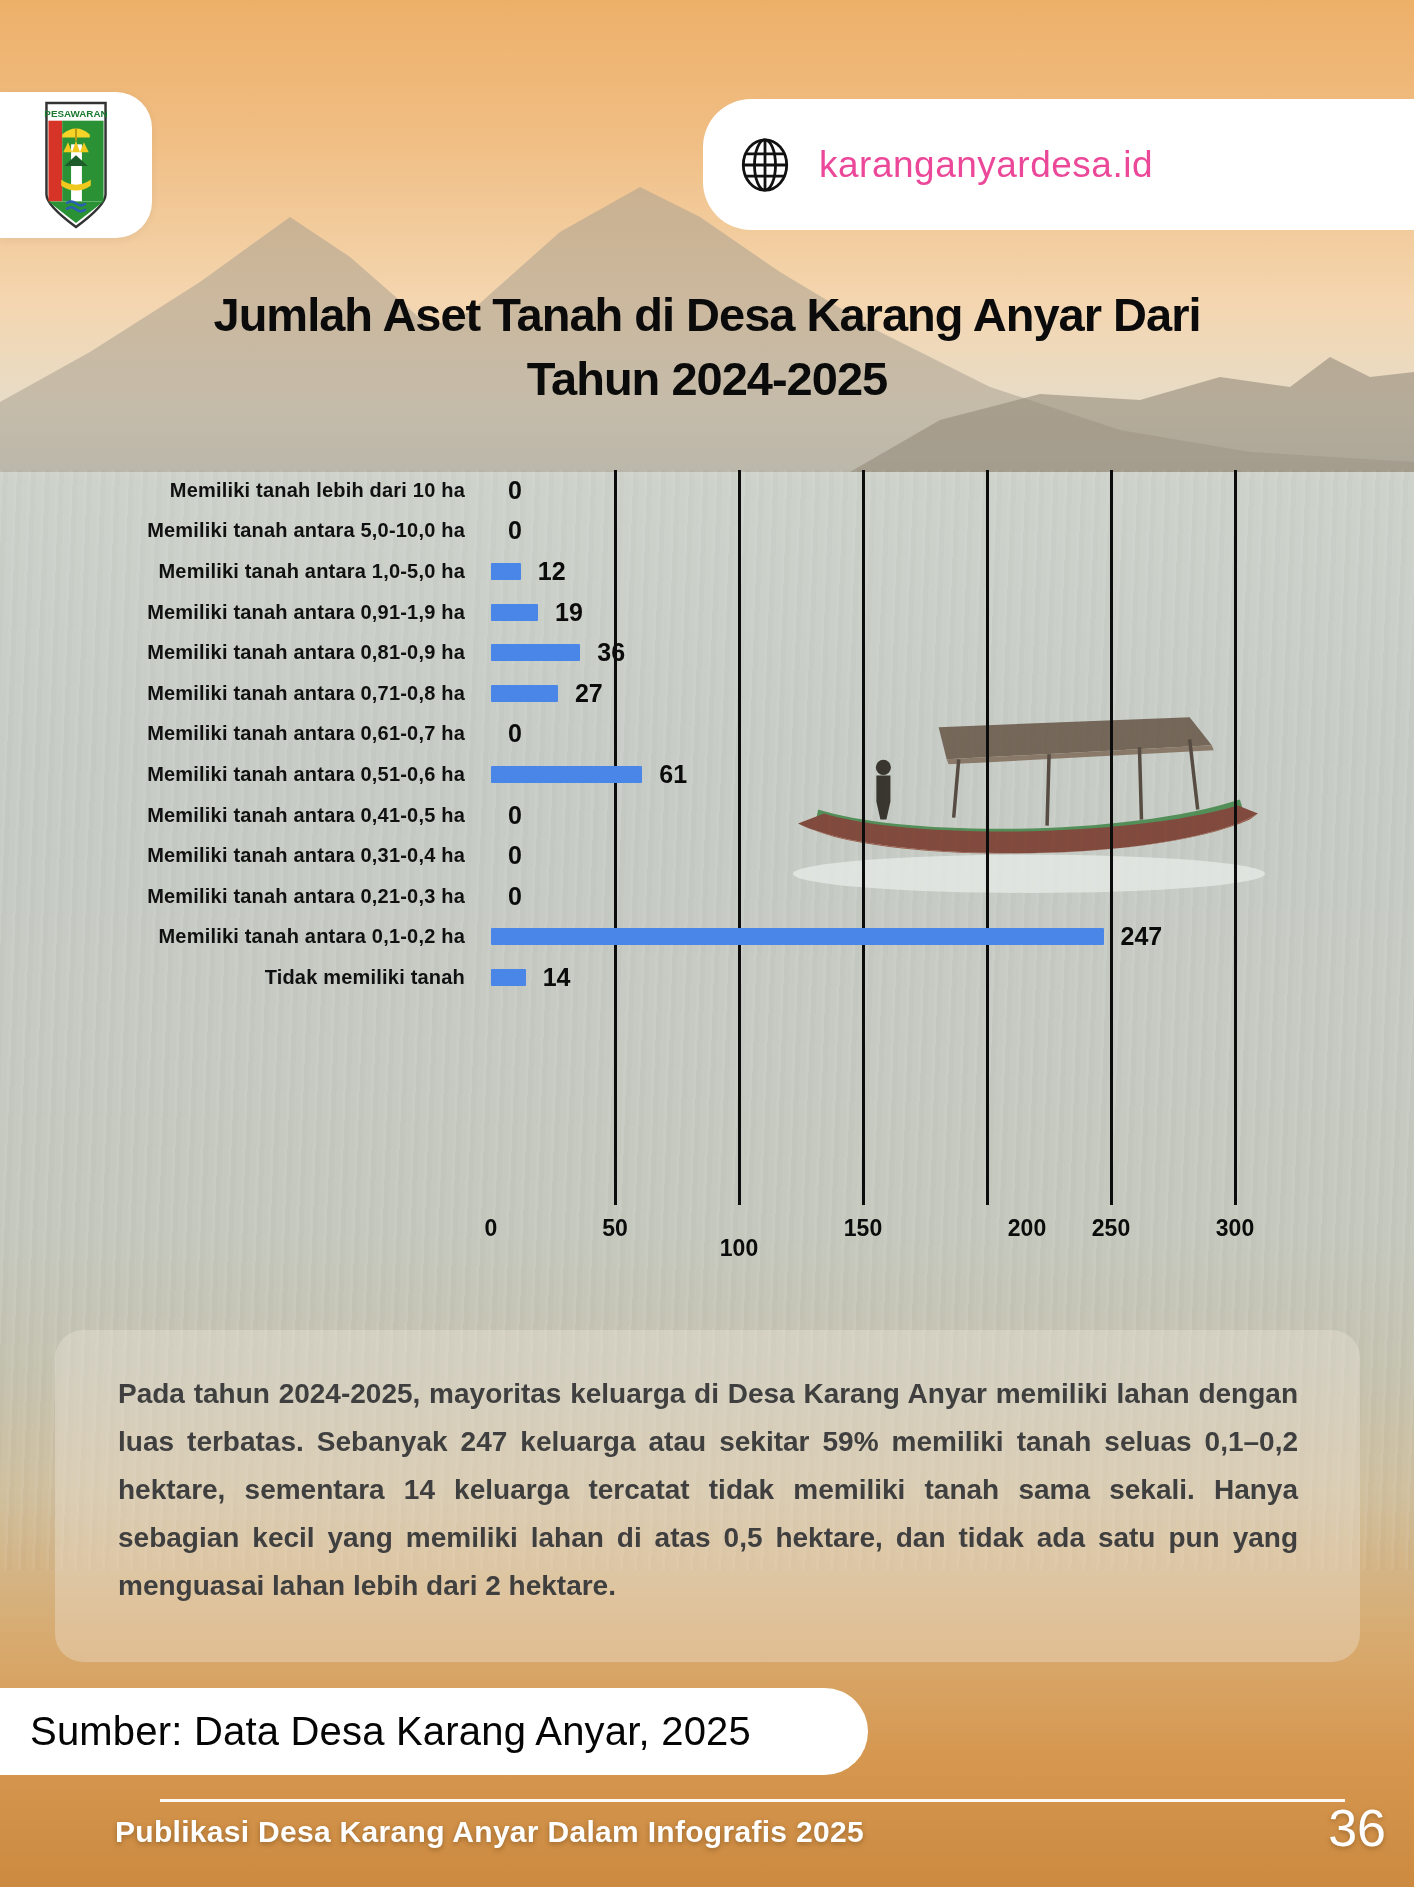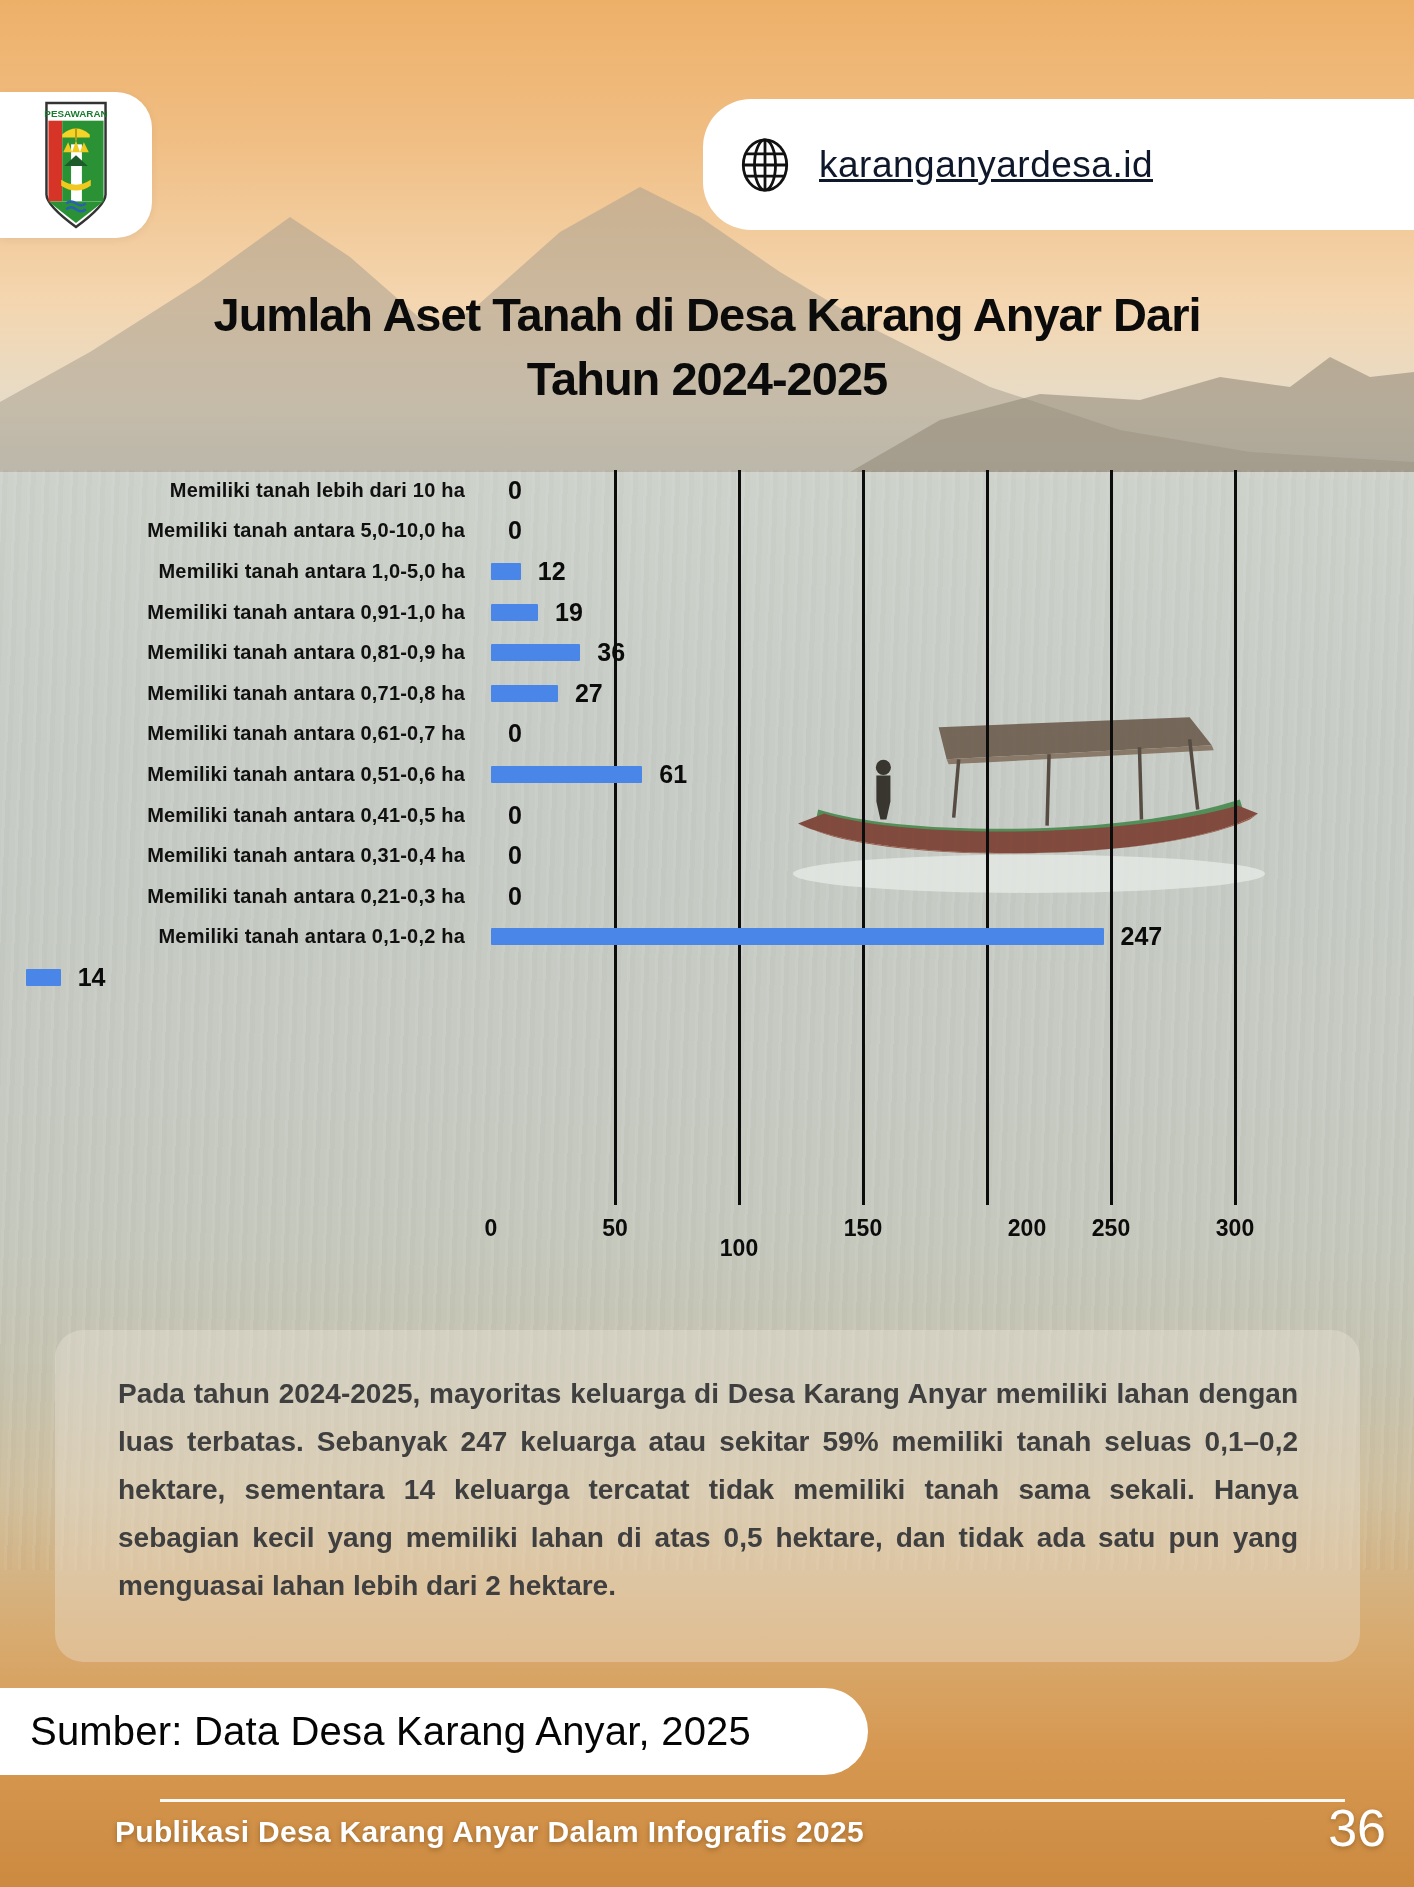--- a/index.html
+++ b/index.html
@@ -24,21 +24,21 @@
     position:absolute; left:0px; top:92px; width:152px; height:146px;
     background:#fff; border-radius:0 36px 36px 0;
     display:flex; align-items:center; justify-content:center;
     box-shadow:0 2px 8px rgba(0,0,0,0.06);
   }
   .site-pill{
     position:absolute; left:703px; top:99px; width:711px; height:131px;
     background:#fff; border-radius:48px 0 0 48px;
     display:flex; align-items:center; gap:26px; padding-left:34px; box-sizing:border-box;
   }
-  .site-pill span{font-size:37px; font-weight:500; color:#0f172a; letter-spacing:0.5px;text-decoration:underline;}
+  .site-pill span{font-size:37px; font-weight:500; color:#ec4899; letter-spacing:0.5px;}
 
   
   .title{
     position:absolute; left:40px; top:283px; width:1334px;
     text-align:center; color:#0b0b0b; font-weight:800;
     font-size:47px; line-height:64px; letter-spacing:-1px; margin:0;
   }
 
   
   .chart{position:absolute; left:0; top:470px; width:1414px; height:790px;}
@@ -170,21 +170,21 @@
           </div>
         </div>
         <div class="crow">
           <div class="clabel">Memiliki tanah antara 1,0-5,0 ha</div>
           <div class="cbarwrap">
             <div class="cbar" style="width: 29.76px; background: rgb(74, 134, 232);"></div>
             <div class="cval">12</div>
           </div>
         </div>
         <div class="crow">
-          <div class="clabel">Memiliki tanah antara 0,91-1,0 ha</div>
+          <div class="clabel">Memiliki tanah antara 0,91-1,9 ha</div>
           <div class="cbarwrap">
             <div class="cbar" style="width: 47.12px; background: rgb(74, 134, 232);"></div>
             <div class="cval">19</div>
           </div>
         </div>
         <div class="crow">
           <div class="clabel">Memiliki tanah antara 0,81-0,9 ha</div>
           <div class="cbarwrap">
             <div class="cbar" style="width: 89.28px; background: rgb(74, 134, 232);"></div>
             <div class="cval">36</div>
@@ -233,20 +233,21 @@
           </div>
         </div>
         <div class="crow">
           <div class="clabel">Memiliki tanah antara 0,1-0,2 ha</div>
           <div class="cbarwrap">
             <div class="cbar" style="width: 612.56px; background: rgb(74, 134, 232);"></div>
             <div class="cval">247</div>
           </div>
         </div>
         <div class="crow">
+          <div class="clabel">Tidak memiliki tanah</div>
           <div class="cbarwrap">
             <div class="cbar" style="width: 34.72px; background: rgb(74, 134, 232);"></div>
             <div class="cval">14</div>
           </div>
         </div>
       </div>
     <div class="axis">
         <div class="tick" style="left: 0px;">0</div>
         <div class="tick" style="left: 124px; text-align: right;">50</div>
         <div class="tick" style="left: 248px; margin-top: 20px;">100</div>

